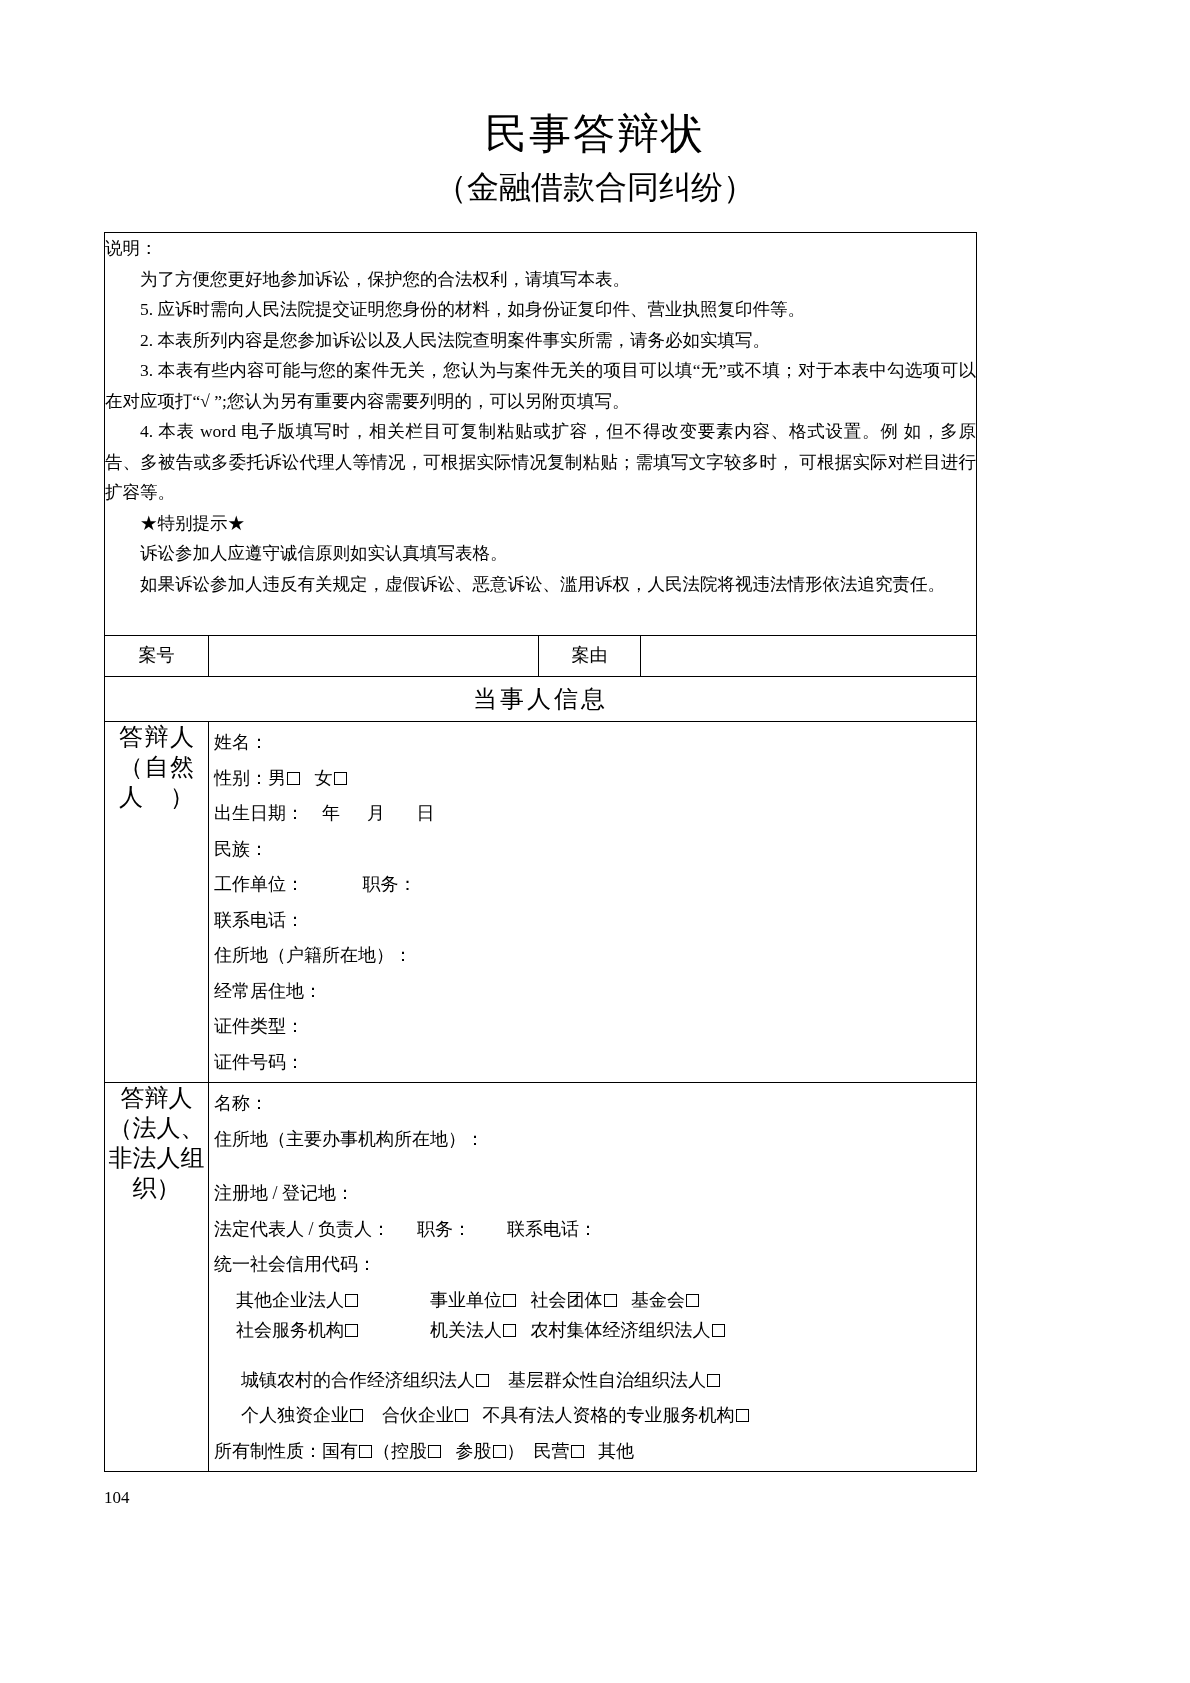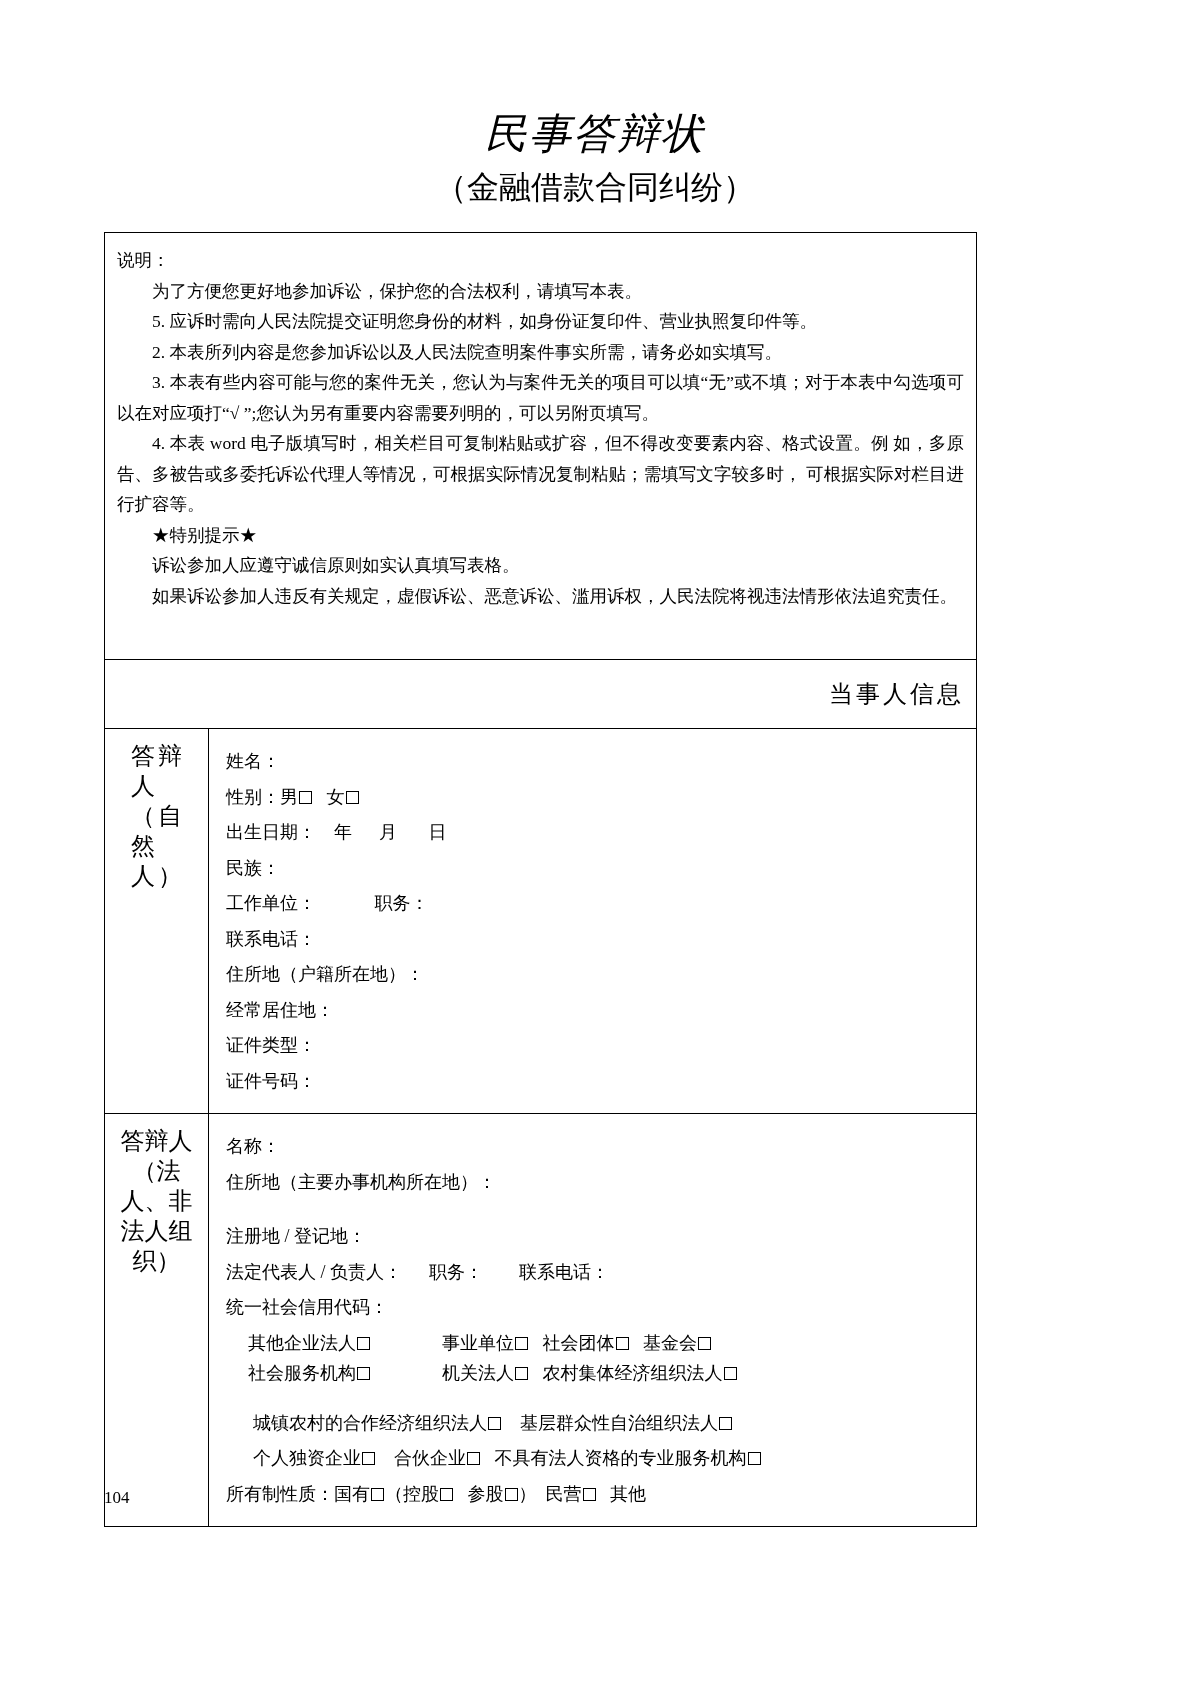--- a/index.html
+++ b/index.html
@@ -26,42 +26,41 @@
   .title-block {
     text-align: center;
     padding-top: 108px;
   }
   .doc-title {
     font-size: 42px;
     line-height: 52px;
     letter-spacing: 2px;
     font-weight: normal;
     margin: 0;
-    font-style: italic;
   }
   .doc-subtitle {
     font-size: 32px;
     line-height: 46px;
     margin: 4px 0 7px 0;
     font-weight: normal;
   }
 
   
   .form-table {
     position: absolute;
     left: 104px;
     top: 232px;
     width: 872px;
     border-collapse: collapse;
     table-layout: fixed;
   }
   .form-table td {
     border: 1px solid #000000;
     vertical-align: top;
-    padding: 12px;
+    padding: 0;
   }
 
   
   .instr-cell {
     padding: 10px 14px 16px 14px;
     height: 402px;
   }
   .instr-line {
     font-size: 17.5px;
     line-height: 30.5px;
@@ -79,21 +78,21 @@
   .cell-label-center {
     text-align: center;
     vertical-align: middle;
     font-size: 18px;
     line-height: 38px;
   }
   .cell-blank { background: #ffffff; }
 
   
   .section-header {
-    text-align: right;
+    text-align: center;
     vertical-align: middle;
     font-size: 24px;
     line-height: 44px;
     height: 44px;
     letter-spacing: 3px;
   }
 
   
   .party-label {
     vertical-align: middle;
@@ -182,20 +181,26 @@
         <p class="instr-line indent-1">5. 应诉时需向人民法院提交证明您身份的材料，如身份证复印件、营业执照复印件等。</p>
         <p class="instr-line indent-1">2. 本表所列内容是您参加诉讼以及人民法院查明案件事实所需，请务必如实填写。</p>
         <p class="instr-line indent-1">3. 本表有些内容可能与您的案件无关，您认为与案件无关的项目可以填“无”或不填；对于本表中勾选项可以在对应项打“√ ”;您认为另有重要内容需要列明的，可以另附页填写。</p>
         <p class="instr-line indent-1">4. 本表 word 电子版填写时，相关栏目可复制粘贴或扩容，但不得改变要素内容、格式设置。例 如，多原告、多被告或多委托诉讼代理人等情况，可根据实际情况复制粘贴；需填写文字较多时， 可根据实际对栏目进行扩容等。</p>
         <p class="instr-line indent-1">★特别提示★</p>
         <p class="instr-line indent-1">诉讼参加人应遵守诚信原则如实认真填写表格。</p>
         <p class="instr-line indent-1">如果诉讼参加人违反有关规定，虚假诉讼、恶意诉讼、滥用诉权，人民法院将视违法情形依法追究责任。</p>
       </td>
     </tr>
 
+    <tr class="case-row">
+      <td class="cell-label-center">案号</td>
+      <td class="cell-blank"></td>
+      <td class="cell-label-center">案由</td>
+      <td class="cell-blank"></td>
+    </tr>
 
     <tr>
       <td class="section-header" colspan="4">当事人信息</td>
     </tr>
 
     <tr>
       <td class="party-label">
         <div class="justified">答辩人 （自然人）</div>
       </td>
       <td class="fields-cell" colspan="3">

